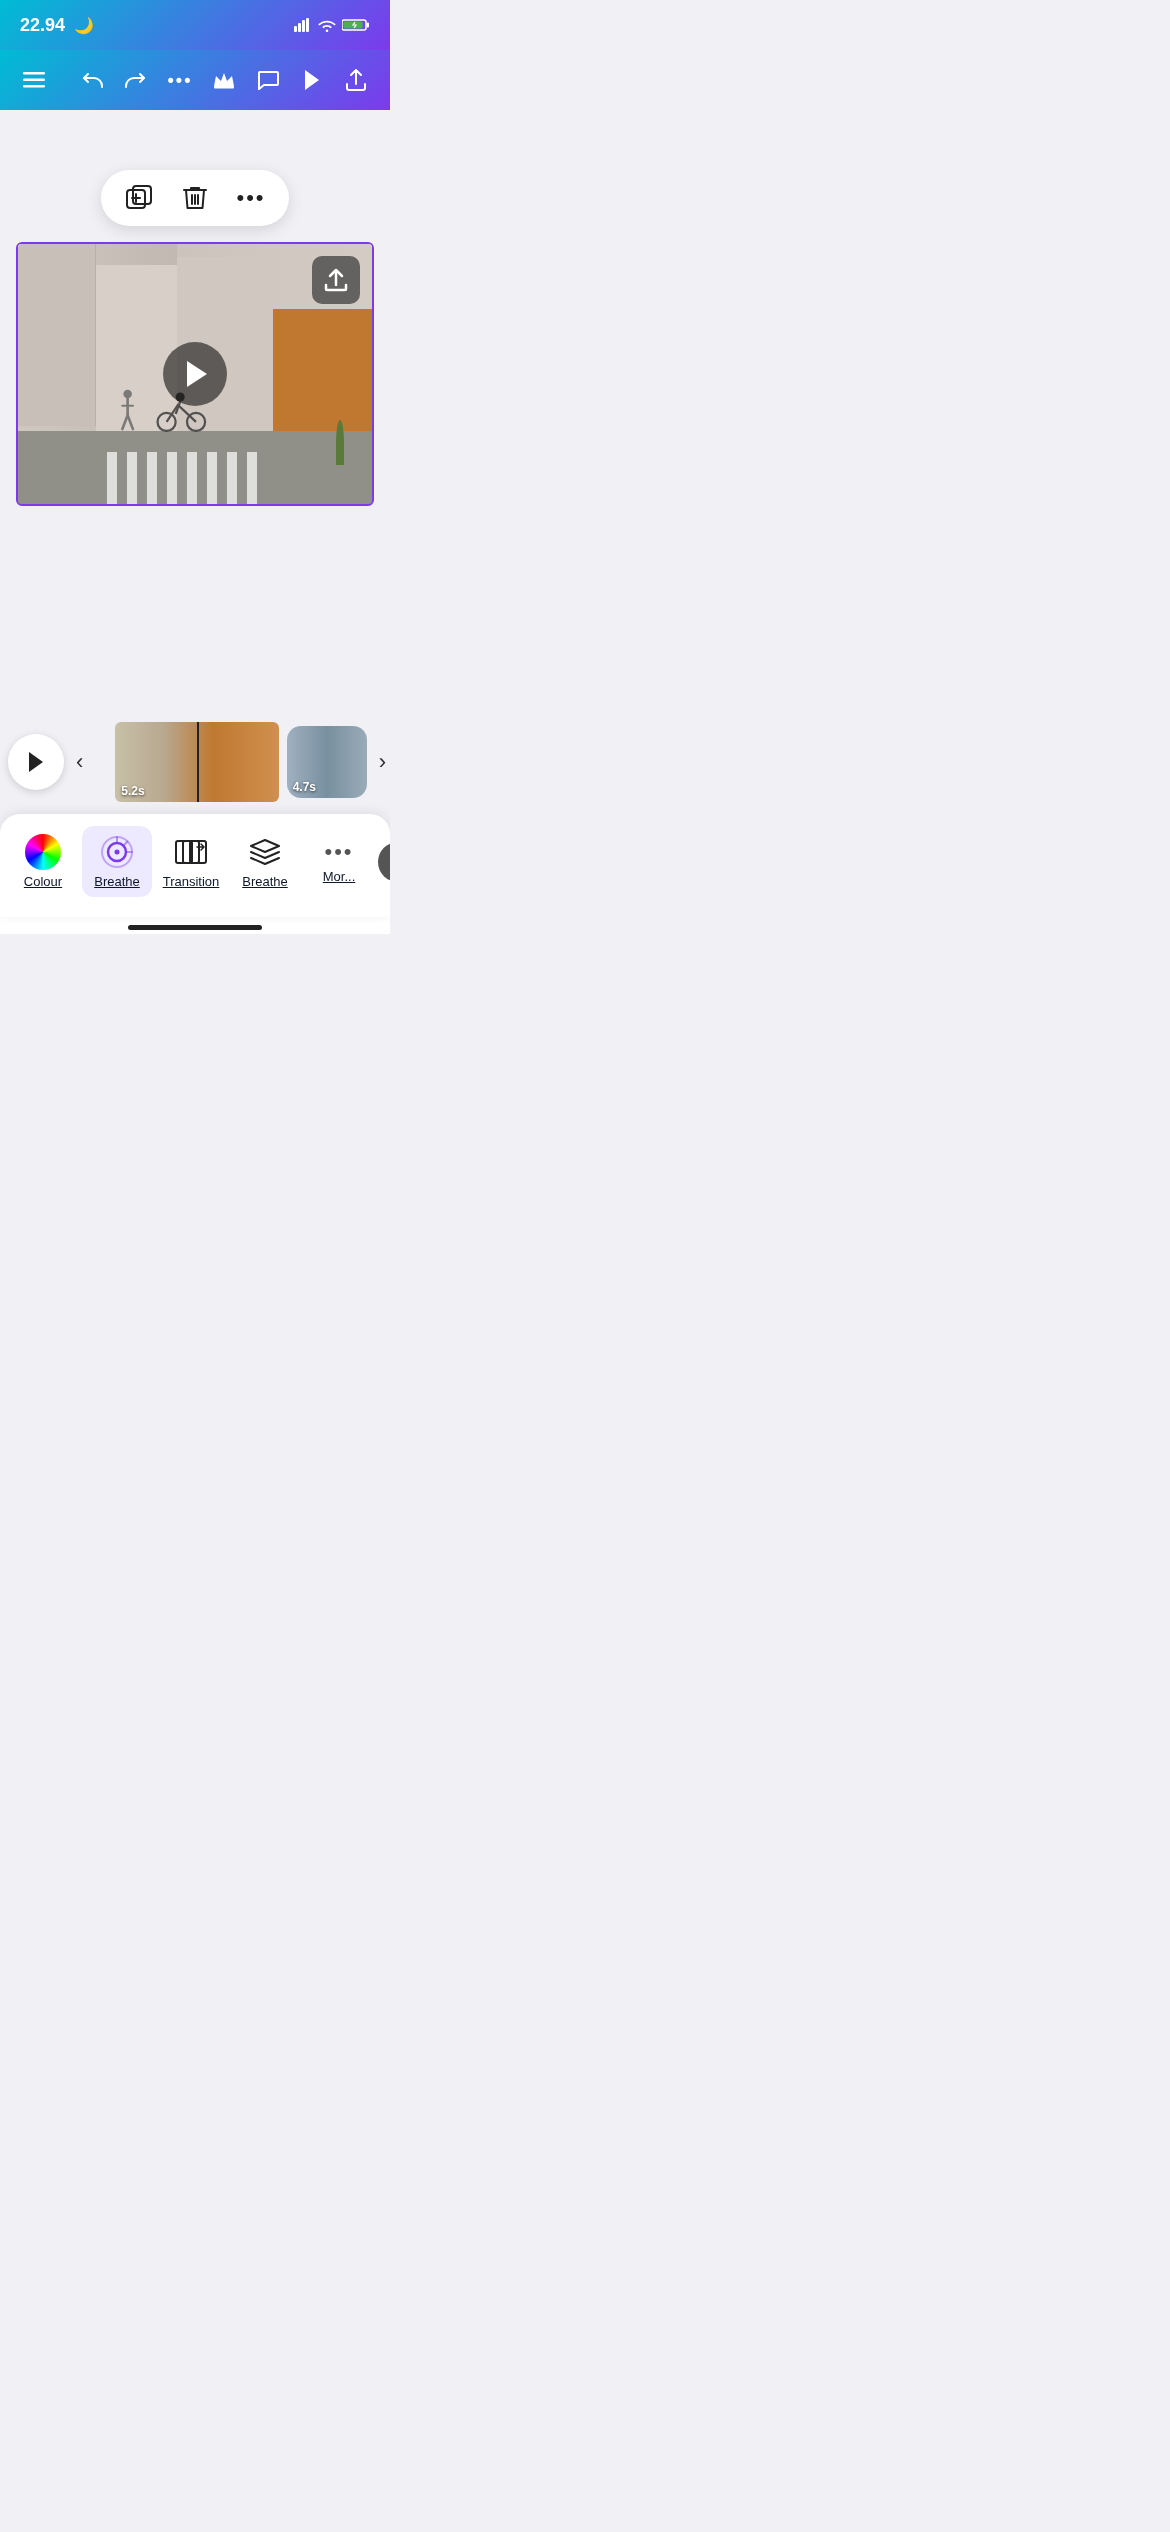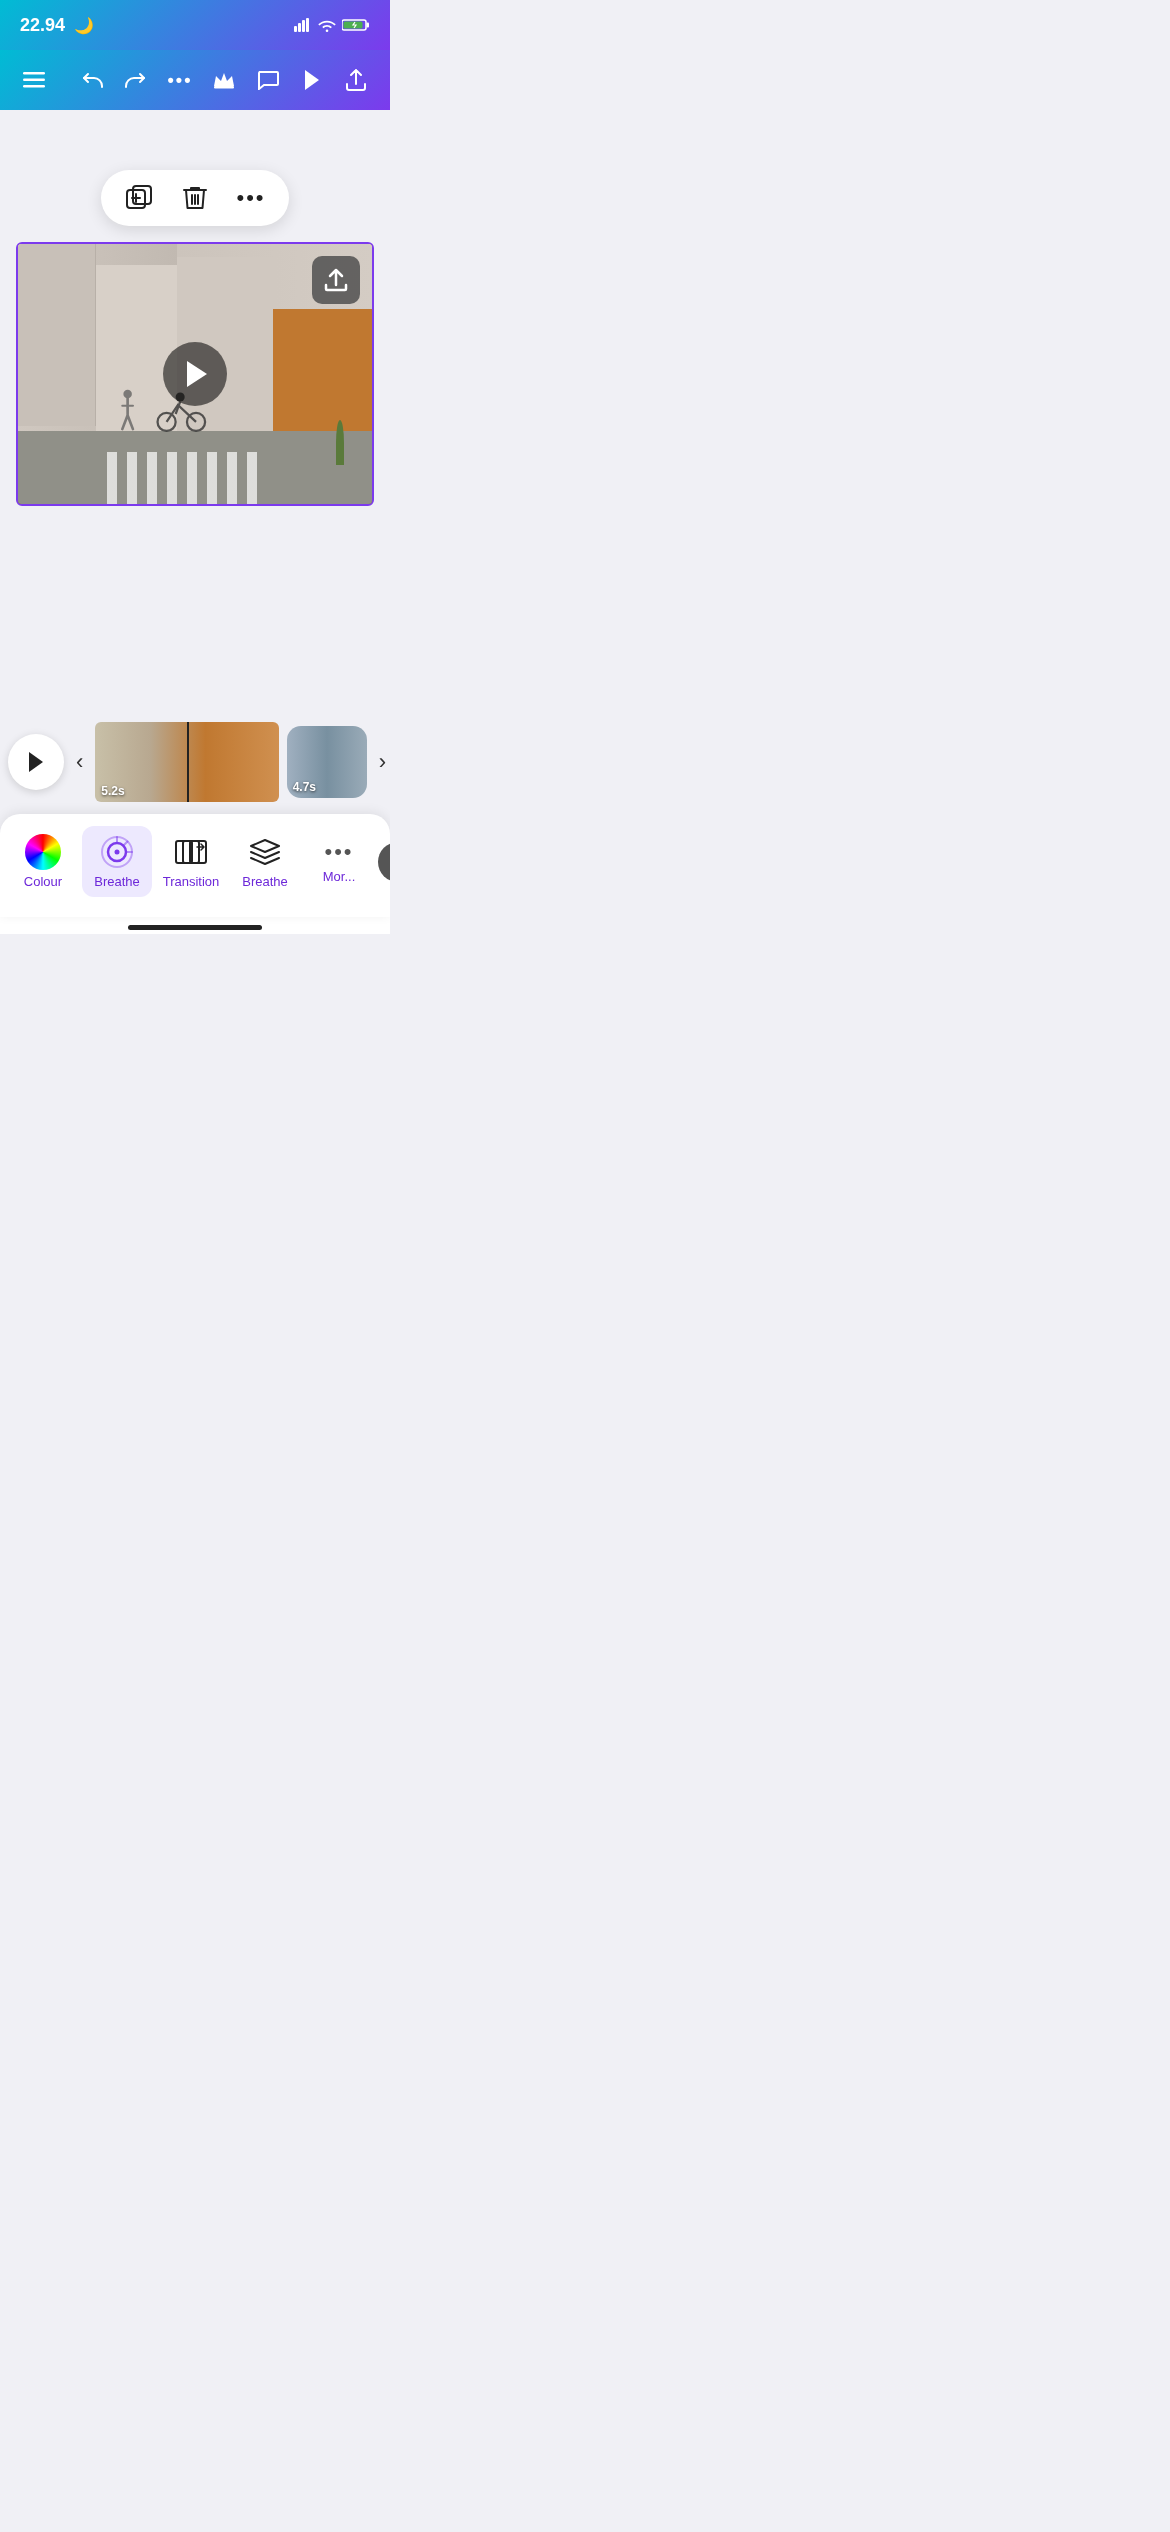--- a/index.html
+++ b/index.html
@@ -212,20 +212,21 @@
       cursor: pointer;
       padding: 0 4px;
       flex-shrink: 0;
     }
     .timeline-clip {
       flex: 1;
       height: 80px;
       border-radius: 6px;
       overflow: hidden;
       position: relative;
+      margin-left: 20px;
     }
     .clip-thumb {
       width: 100%;
       height: 100%;
       background: linear-gradient(
         to right,
         #c8c0b0 0%,
         #b0a090 40%,
         #c87830 60%,
         #d09050 100%
@@ -295,22 +296,23 @@
       min-width: 70px;
       border: none;
       background: none;
     }
     .tool-item.active {
       background: #ede9fe;
       align-items: center;
     }
     .tool-label {
       font-size: 13px;
-      color: #6d28d9;
+      color: #0f172a;
       font-weight: 500;
+      text-decoration: underline;
     }
 
     
     .color-wheel {
       width: 36px;
       height: 36px;
       border-radius: 50%;
       background: conic-gradient(
         #ff0000 0deg,
         #ffff00 60deg,

